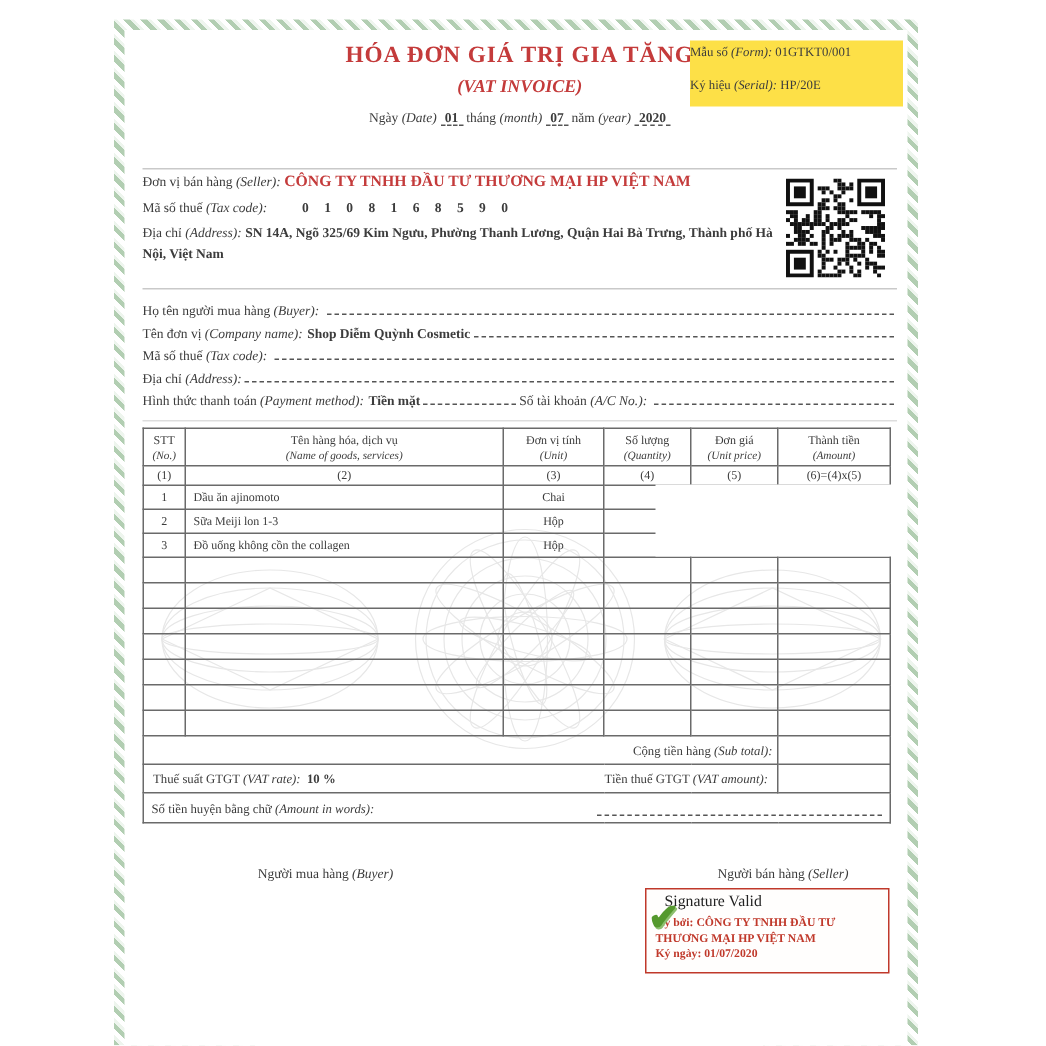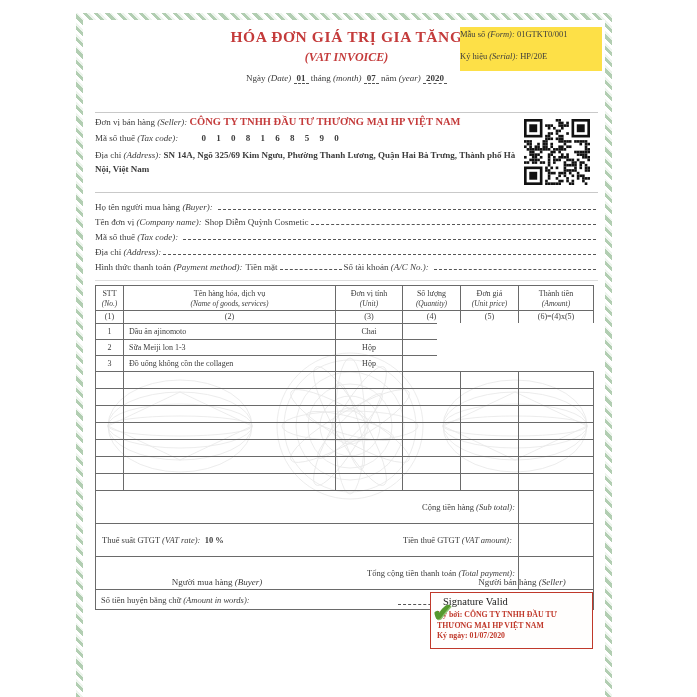--- a/index.html
+++ b/index.html
@@ -29,35 +29,35 @@
   
   .slabel{white-space:nowrap;}
   .seller-line1{left:95px; top:116px; width:430px; white-space:nowrap;}
   .seller-name{color:var(--red); font-weight:bold; font-size:10.5px;}
   .seller-line2{left:95px; top:133px; width:430px;}
   .taxdigits{font-weight:bold; letter-spacing:4px; margin-left:21px;}
   .seller-line3{left:95px; top:148px; width:428px; line-height:14px;}
   .qr{left:524px; top:119px; width:66px; height:66px;}
   .brow{left:95px; width:503px; height:14px; display:flex; align-items:flex-end; white-space:nowrap;}
   .fill{flex:1; border-bottom:1px dashed #555; margin:0 2px 2px 2px; min-width:8px;}
-  .val{font-weight:normal; margin-left:3px;}
+  .val{font-weight:bold; margin-left:3px;}
   
   table.items{position:absolute; left:95px; top:285px; width:498px; border-collapse:collapse;
               table-layout:fixed; z-index:1; background:transparent;}
   table.items th, table.items td{border:1px solid var(--tborder); font-weight:normal;
               font-size:8px; padding:0 3px; background:transparent;}
   th .h-vi{font-size:8px; line-height:10px;}
   th .h-en{font-size:7.5px; font-style:italic; line-height:9px;}
   th{text-align:center; padding:2px 1px; height:25px;}
   tr.colnum td{text-align:center; height:12px; line-height:12px;}
   tr.itemrow td{height:16px;}
   tr.itemrow td.c{text-align:center;}
   tr.itemrow td.n{padding-left:5px;}
   tr.erow td{height:17px;}
-  tr.trow td{height:33px; font-size:8.5px;}
+  tr.trow td{height:19px; font-size:8.5px;}
   td.tlabel{text-align:right; padding-right:6px;}
   .vatflex{display:flex; justify-content:space-between; align-items:center;}
   tr.words td{height:20px; font-size:8.5px;}
   .wordsflex{display:flex; align-items:flex-end; height:100%; padding-bottom:4px;}
   .words-gap{flex:1;}
   .words-dash{width:190px; border-bottom:1px dashed #555; height:8px; margin-right:2px;}
   
   .wm{left:105px; top:352px; width:485px; height:148px; z-index:0;}
   .redact{left:437px; top:323px; width:163px; height:48px; background:#ffffff; z-index:2;}
   
@@ -549,26 +549,20 @@
             <span style="padding-left:3px;">
               <span>Thuế suất GTGT</span> <span class="i">(VAT rate):</span>&nbsp;&nbsp;<span class="b">10 %</span>
             </span>
             <span style="padding-right:3px;">
               <span>Tiền thuế GTGT</span> <span class="i">(VAT amount):</span>
             </span>
           </div>
         </td>
         <td></td>
       </tr>
-      <tr class="trow">
-        <td class="tlabel" colspan="5">
-          <span>Tổng cộng tiền thanh toán</span> <span class="i">(Total payment):</span>
-        </td>
-        <td></td>
-      </tr>
       <tr class="words">
         <td colspan="6">
           <div class="wordsflex">
             <span style="padding-left:2px; white-space:nowrap;">
               <span>Số tiền huyện bằng chữ</span> <span class="i">(Amount in words):</span>
               <span class="b"></span>
             </span>
             <span class="words-gap"></span>
             <span class="words-dash"></span>
           </div>

